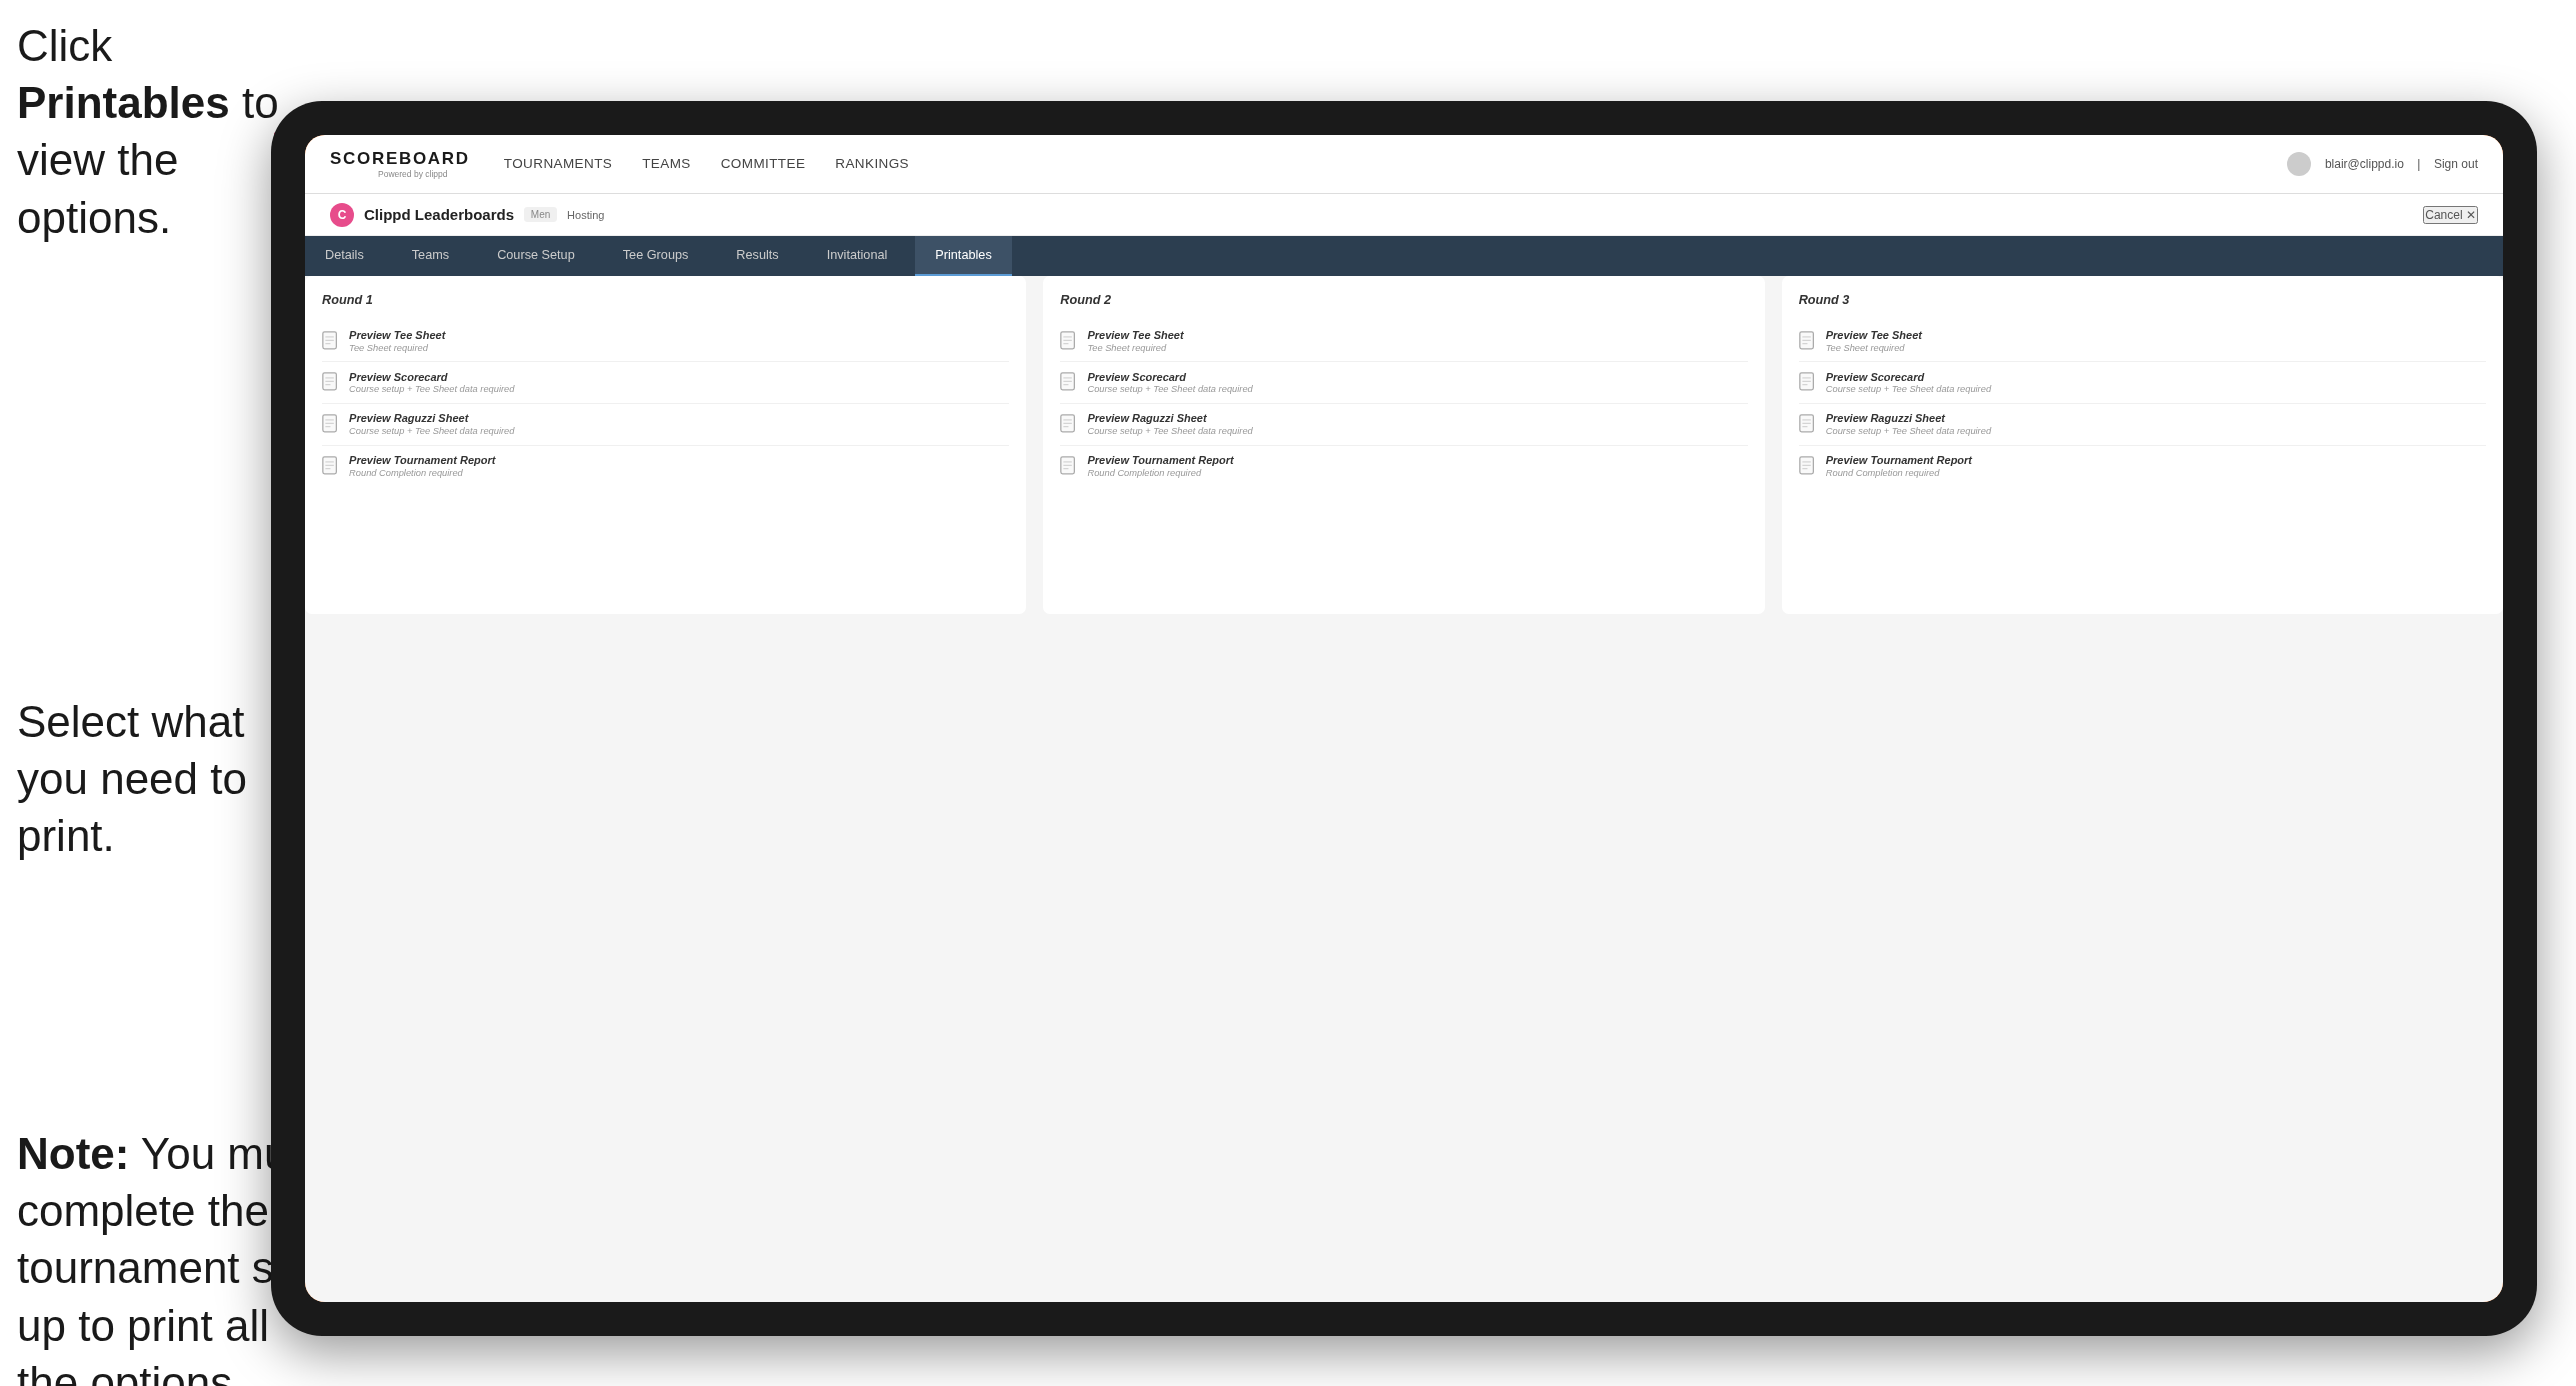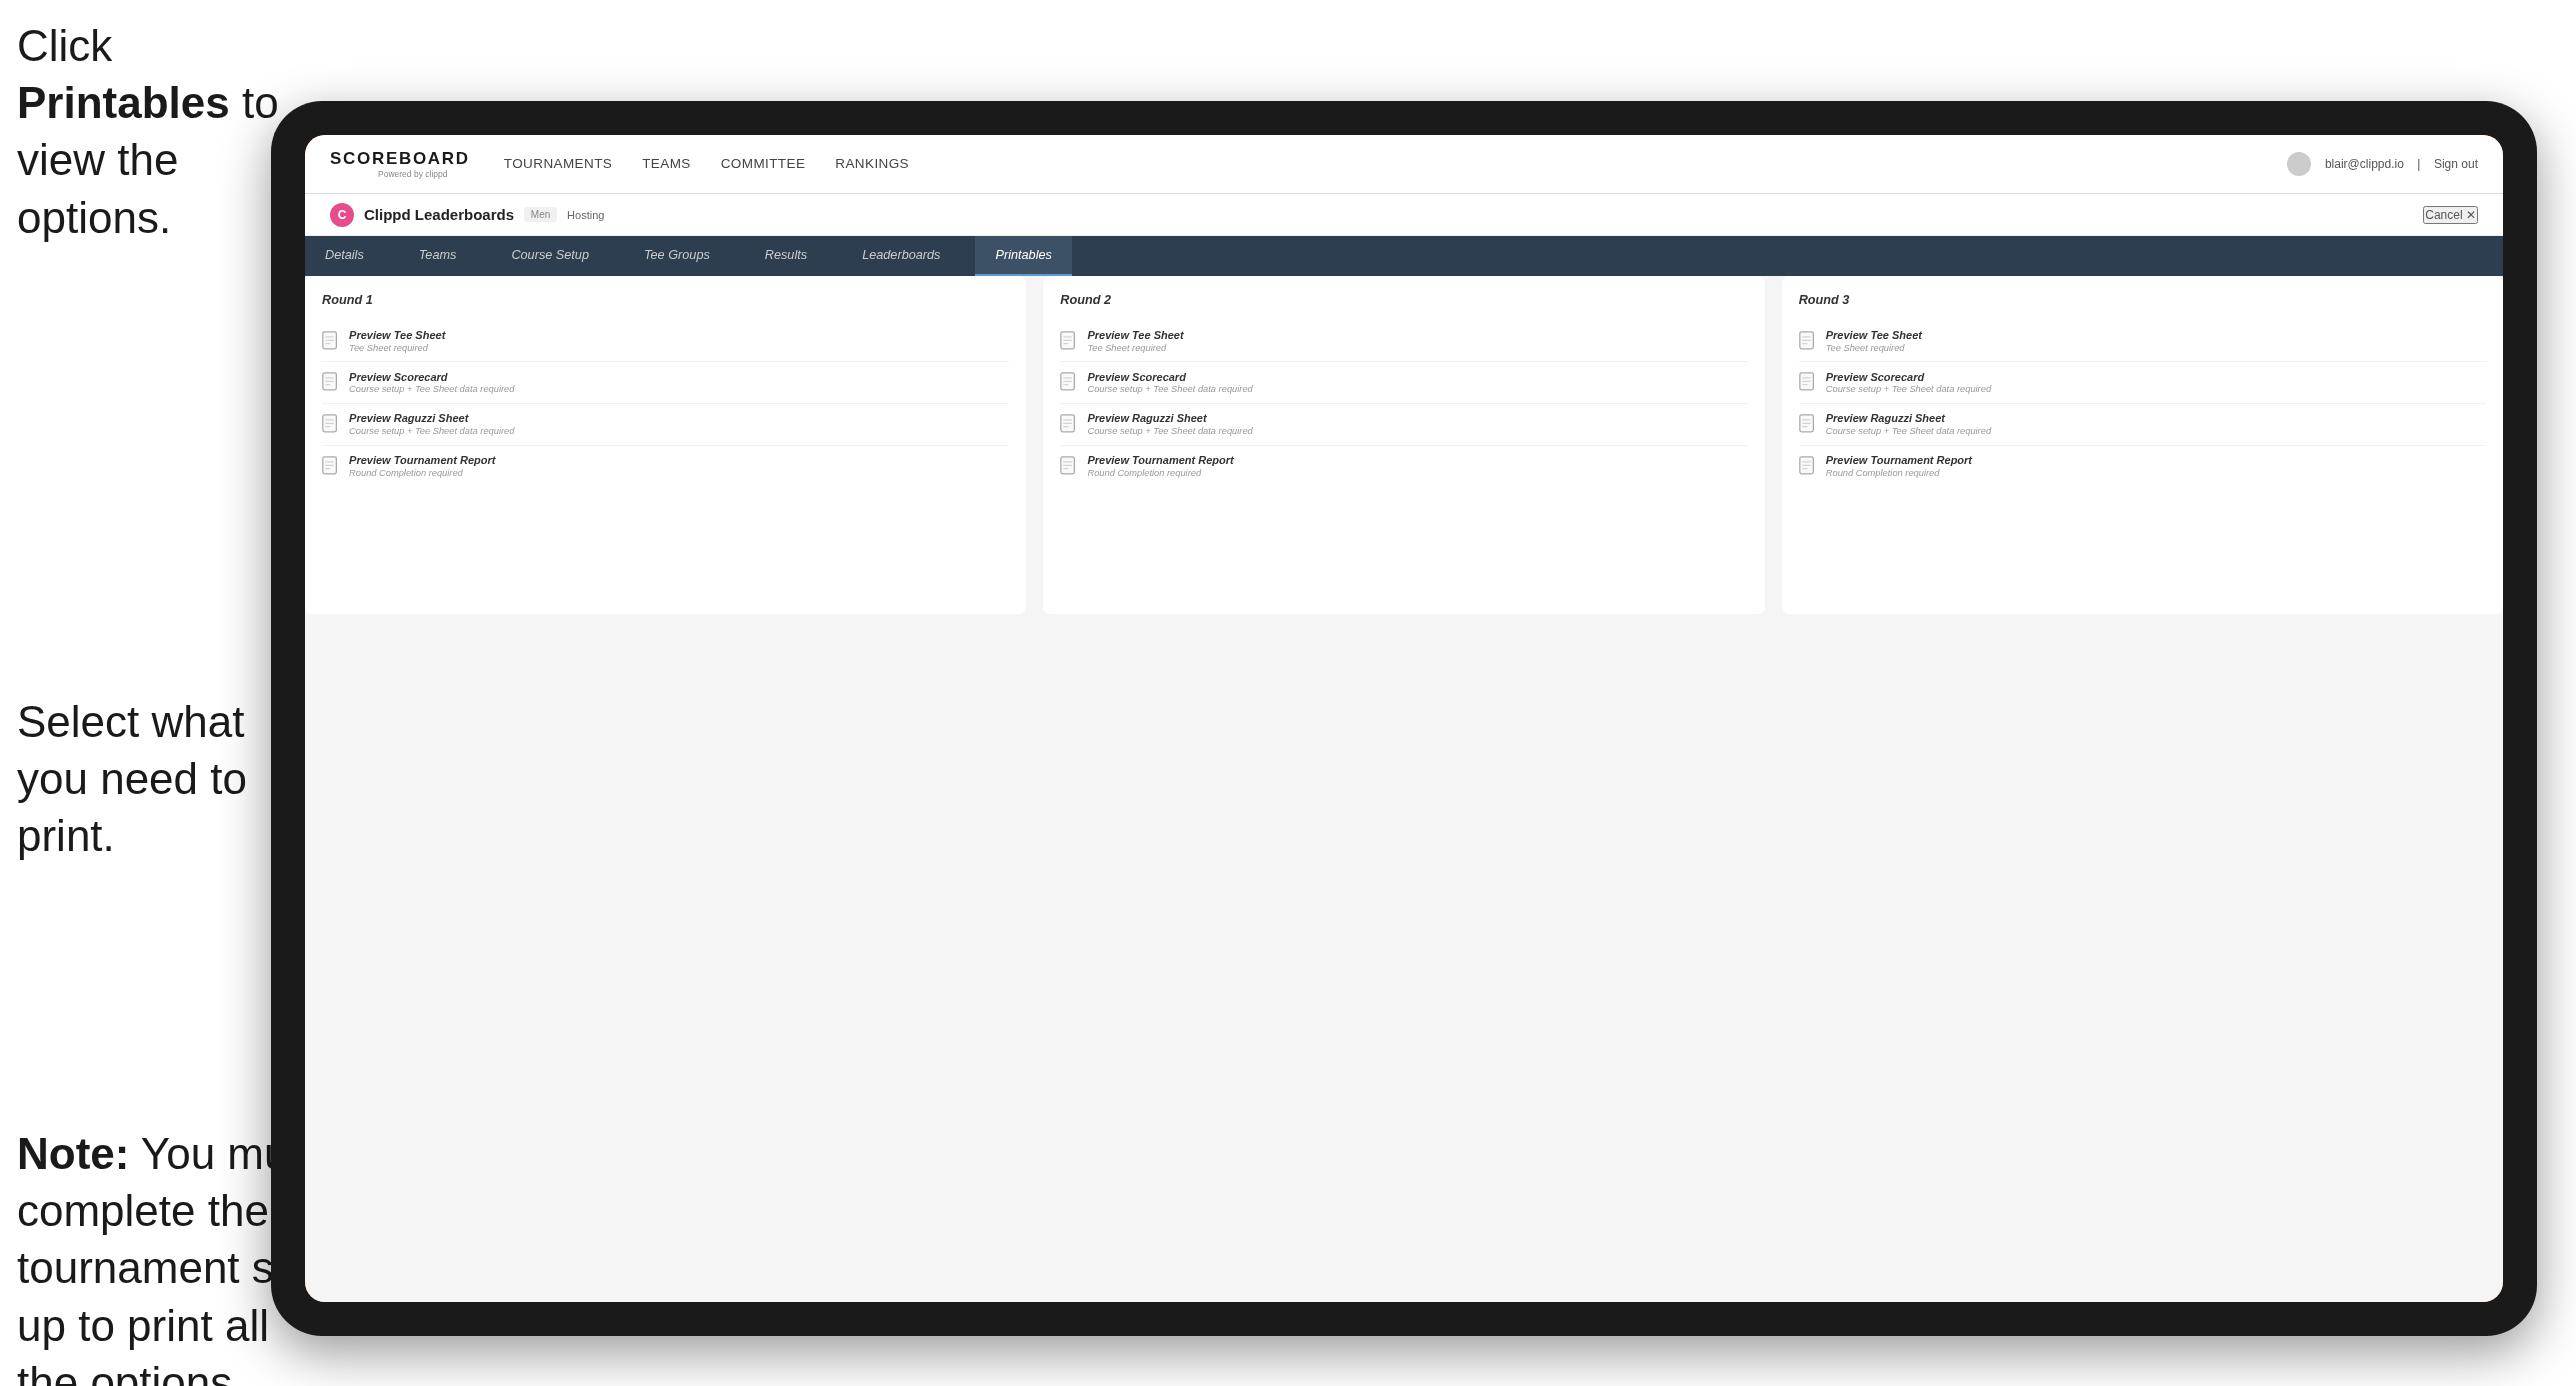--- a/index.html
+++ b/index.html
@@ -171,23 +171,22 @@
     .cancel-btn {
       font-size: 12px;
       color: #555;
       cursor: pointer;
     }
 
     
     .tab-bar {
       background: #2c3e50;
       display: flex;
-      gap: 15px;
+      gap: 8px;
       flex-shrink: 0;
-      font-style: italic;
     }
     .tab-item {
       padding: 12px 20px;
       font-size: 12.7px;
       color: #ccc;
       cursor: pointer;
       border-bottom: 2.5px solid transparent;
     }
     .tab-item.active {
       color: #ffffff;
@@ -332,21 +331,21 @@
       </div>
       <button class="cancel-btn">Cancel ✕</button>
     </div>
 
     <div class="tab-bar">
       <div class="tab-item">Details</div>
       <div class="tab-item">Teams</div>
       <div class="tab-item">Course Setup</div>
       <div class="tab-item">Tee Groups</div>
       <div class="tab-item">Results</div>
-      <div class="tab-item">Leaderboards</div>
+      <div class="tab-item">Invitational</div>
       <div class="tab-item active">Printables</div>
     </div>
 
     <div class="main-content">
       <div class="rounds-container">
 
         <div class="round-column">
           <div class="round-title">Round 1</div>
 
           <div class="print-item">

